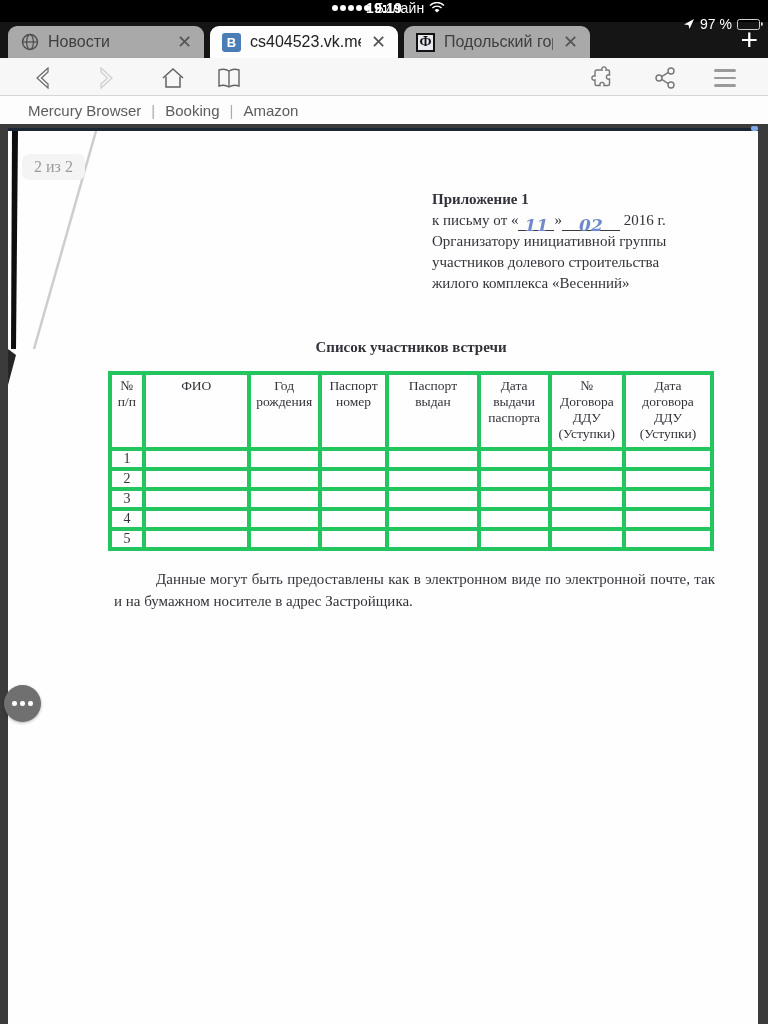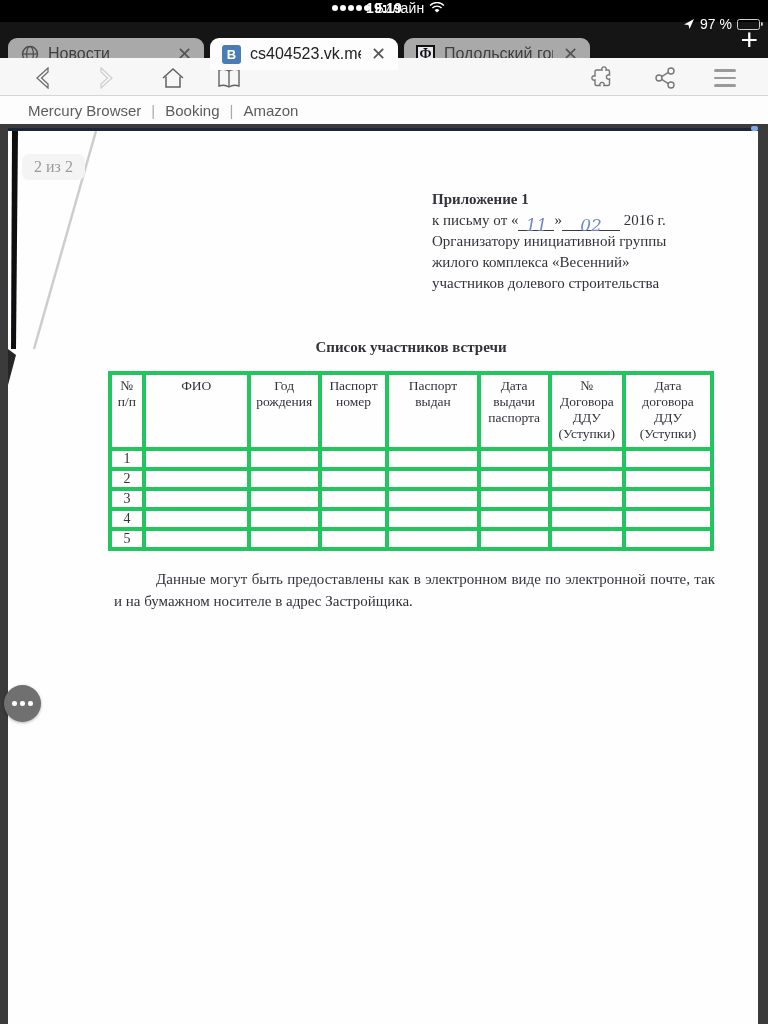--- a/index.html
+++ b/index.html
@@ -15,21 +15,21 @@
   .sb-carrier { font-size:14px; letter-spacing:.2px; }
   .sb-center { position:absolute; left:0; right:0; text-align:center; font-weight:700; font-size:14px; }
   .sb-right { margin-left:auto; display:flex; align-items:center; gap:5px; margin-right:8px; z-index:2; }
   .battery { width:23px; height:11px; border:1px solid #cfcfcf; border-radius:2.5px; position:relative; padding:1px; }
   .battery::after { content:""; position:absolute; right:-4px; top:2.5px; width:2.5px; height:4px; background:#cfcfcf;
     border-radius:0 2px 2px 0; }
   .battery .fill { height:100%; width:56%; background:#fff; border-radius:1px; }
 
   
   .tab-bar { position:absolute; left:0; top:22px; width:768px; height:36px; background:#151515; }
-  .tab { position:absolute; top:16px; height:30px; border-radius:9px 9px 0 0; display:flex; align-items:center;
+  .tab { position:absolute; top:4px; height:30px; border-radius:9px 9px 0 0; display:flex; align-items:center;
     padding:16px 12px; font-size:16px; color:#3e3e3e; }
   .tab.inactive { background:#a9a9a9; }
   .tab.active { background:#fdfdfd; color:#222; }
   .tab .fav { width:19px; height:19px; margin-right:9px; flex:0 0 auto; display:flex; align-items:center; justify-content:center; }
   .tab .t-title { flex:1; white-space:nowrap; overflow:hidden; }
   .tab .t-close { margin-left:10px; font-size:18px; color:#555; line-height:1; cursor:default; }
   .vk-fav { background:#4a7cb5; border-radius:3px; color:#fff; font-weight:700; font-size:13px;
     display:flex; align-items:center; justify-content:center; width:19px; height:19px; }
   .f-fav { background:#e9e9f2; border:2px solid #121212; color:#121212; font-weight:700; font-size:14px;
     display:flex; align-items:center; justify-content:center; width:19px; height:19px; font-family:"Liberation Serif",serif; }
@@ -66,21 +66,21 @@
   .page-badge { position:absolute; left:14px; top:23px; background:rgba(243,243,243,.95); color:#9b9b9b;
     font-size:16px; padding:4px 12px; border-radius:7px; }
 
   .doc { font-family:"Liberation Serif", serif; color:#32323a; }
   .doc-header { position:absolute; left:424px; top:58px; width:280px; font-size:15px; line-height:21px; }
   .doc-header .h-title { font-weight:700; }
   .blank { display:inline-block; border-bottom:1px solid #3a3a42; text-align:center; height:15px; vertical-align:bottom; }
   .blank.b1 { width:36px; }
   .blank.b2 { width:58px; }
   .hw { color:#6f89c9; font-style:italic; font-family:"DejaVu Serif", serif; font-size:17px;
-    position:relative; top:-1px; }
+    position:relative; top:-1px;font-weight:bold; }
 
   .table-title { position:absolute; left:100px; top:208px; width:606px; text-align:center;
     font-weight:700; font-size:15px; }
 
   table.doc-table { position:absolute; left:100px; top:240px; width:606px; border-collapse:collapse;
     font-size:13.5px; table-layout:fixed; }
   .doc-table th, .doc-table td { border:4px solid #22c55e; padding:1px 2px; font-weight:400; }
   .doc-table { border:2px solid #46464e; }
   .doc-table th { text-align:center; vertical-align:top; padding-top:3px; line-height:16px; height:76px; }
   .doc-table td { height:18px; text-align:center; font-size:14px; line-height:14px; }
@@ -235,22 +235,22 @@
       <line x1="88" y1="0" x2="26" y2="218" stroke="#cdcdcd" stroke-width="2.5"></line>
       <polygon points="0,218 8,224 0,254" fill="#262626"></polygon>
     </svg>
 
     <div class="page-badge">2 из 2</div>
 
     <div class="doc-header">
       <div class="h-title">Приложение 1</div>
       <div><span>к письму от «</span><span class="blank b1"><span class="hw">11</span></span><span>»</span><span class="blank b2"><span class="hw">02</span></span><span> 2016 г.</span></div>
       <div>Организатору инициативной группы</div>
+      <div>участников долевого строительства</div>
       <div>жилого комплекса «Весенний»</div>
-      <div>участников долевого строительства</div>
     </div>
 
     <div class="table-title">Список участников встречи</div>
 
     <table class="doc-table">
       <colgroup id="tbl-cols">
           <col style="width: 5.61798%;">
           <col style="width: 17.4157%;">
           <col style="width: 11.7978%;">
           <col style="width: 11.236%;">

